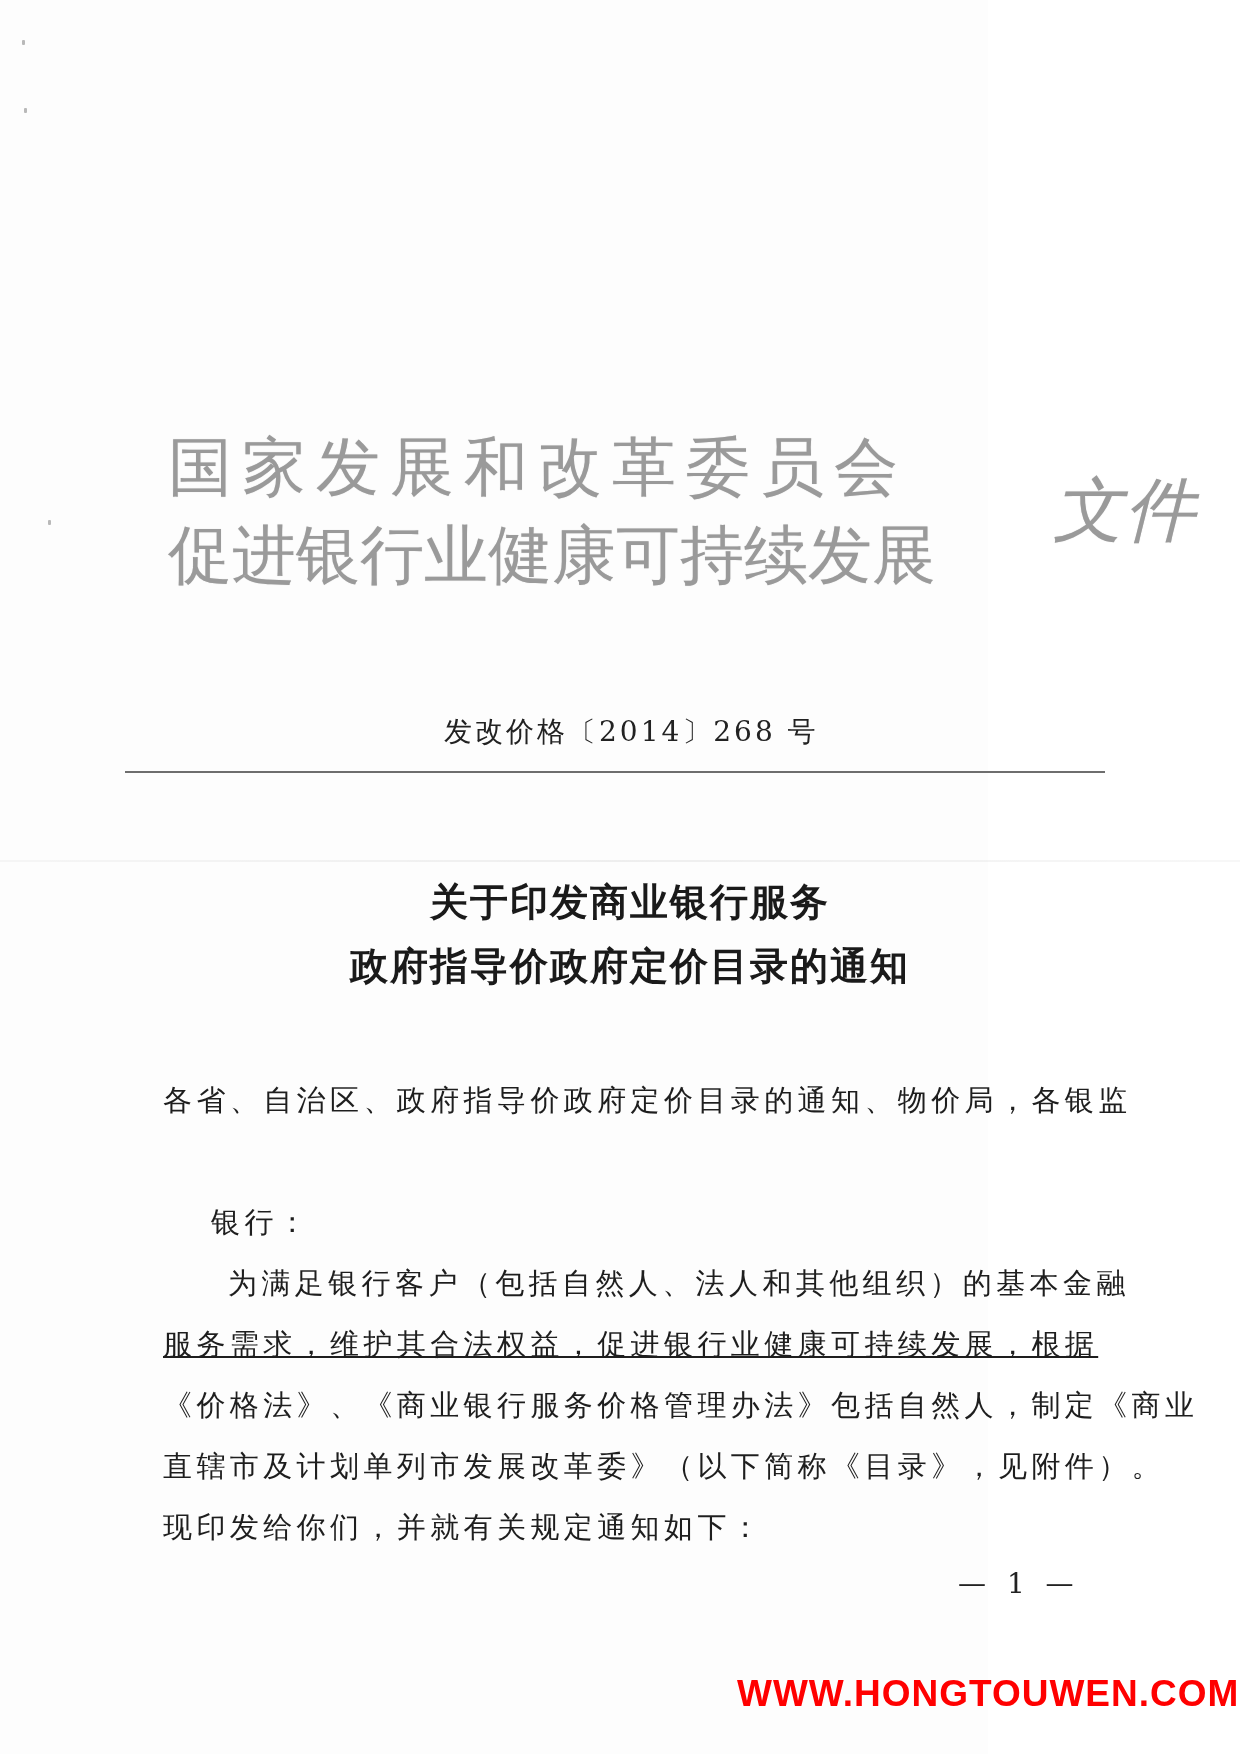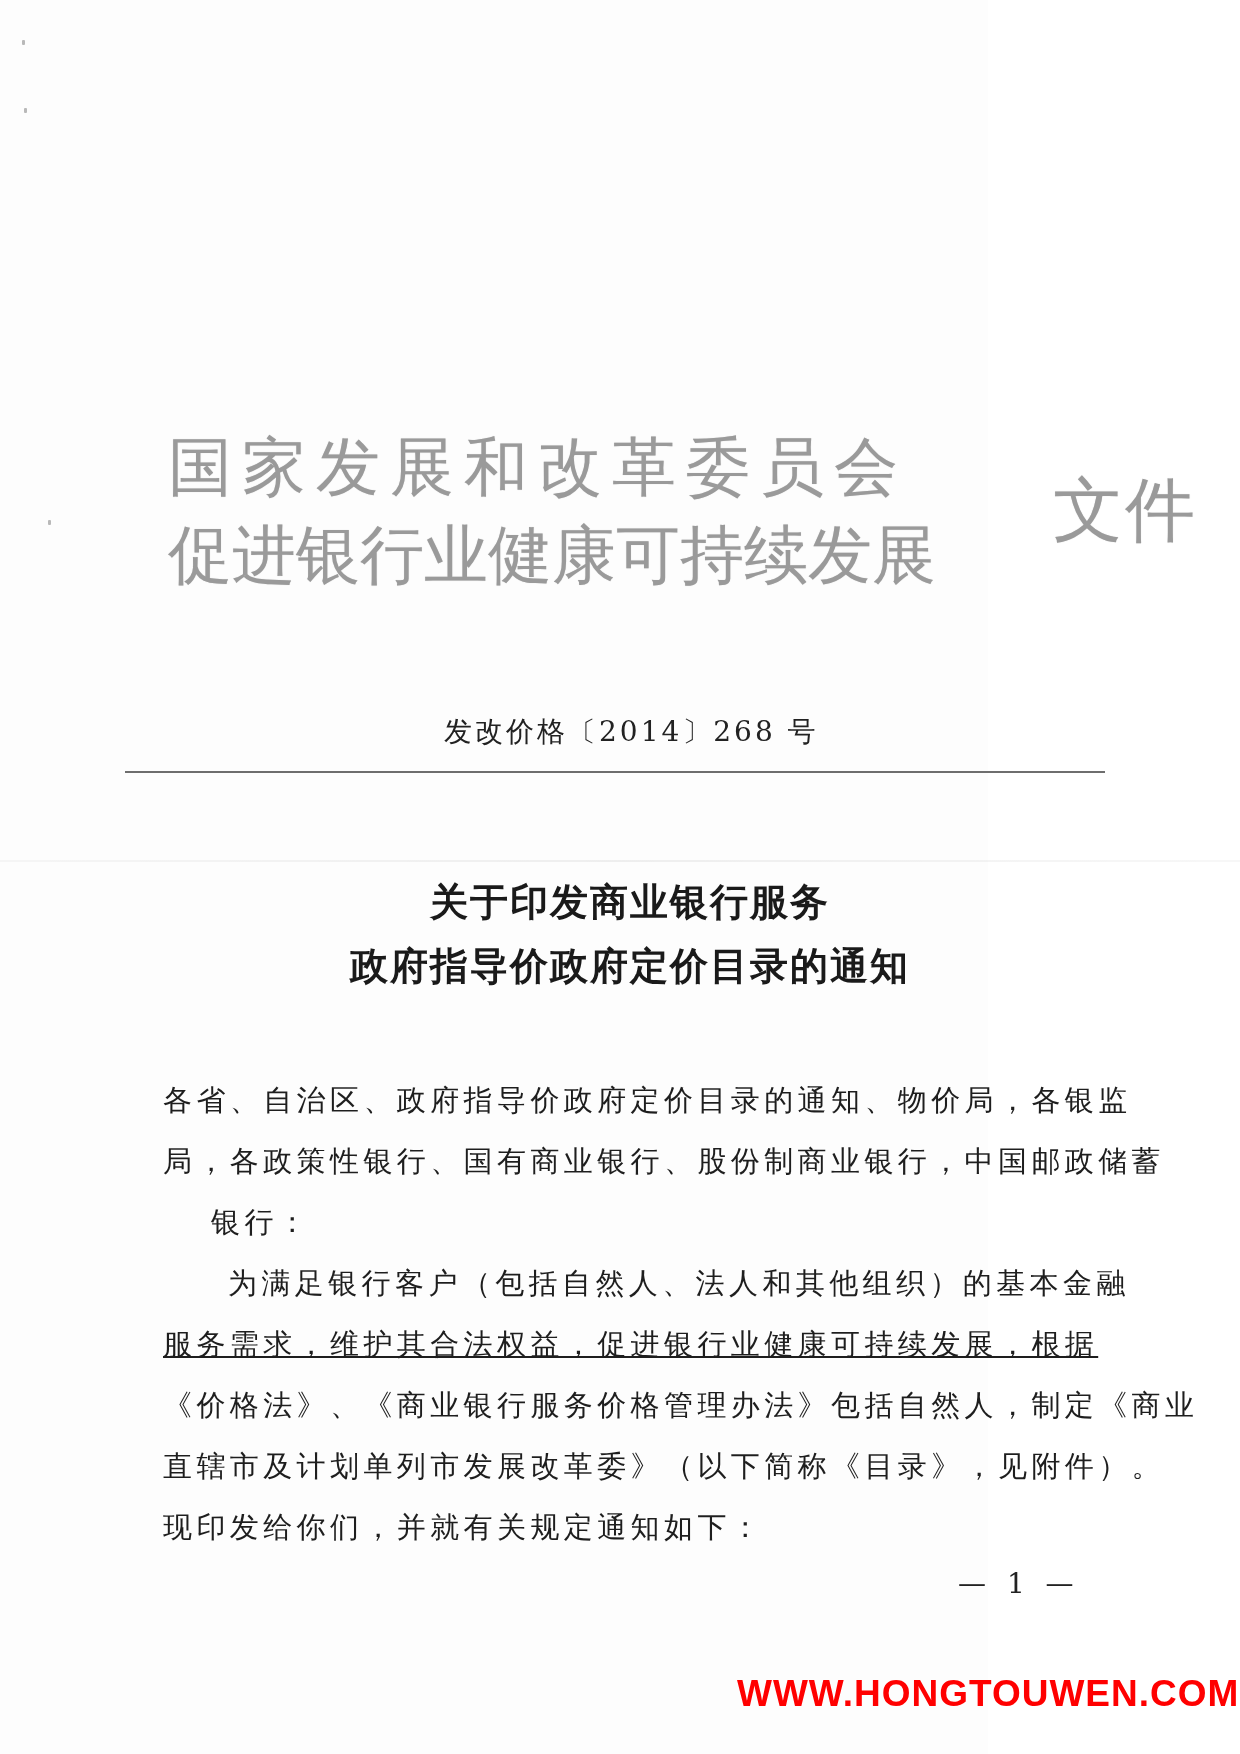--- a/index.html
+++ b/index.html
@@ -59,20 +59,21 @@
   .doc-type {
     position: absolute;
     left: 885px;
     top: 40px;
     font-size: 70px;
     line-height: 80px;
     color: #9a9a9a;
     letter-spacing: 2px;
     white-space: nowrap;
     text-shadow: 0 0 1px #cfcfcf;
+    font-style: italic;
   }
 
   
   .doc-number {
     position: absolute;
     left: 444px;
     top: 714px;
     font-family: "DejaVu Serif", "Liberation Serif", serif;
     font-size: 28px;
     line-height: 36px;
@@ -160,21 +161,20 @@
     <div class="doc-type">文件</div>
   </div>
 
   <div class="doc-number">发改价格〔2014〕268 号</div>
   <div class="divider"></div>
 
   <div class="title-line t1">关于印发商业银行服务</div>
   <div class="title-line t2">政府指导价政府定价目录的通知</div>
 
   <div class="body-line" style="top:1080px;">各省、自治区、政府指导价政府定价目录的通知、物价局，各银监</div>
-  <div class="body-line" style="top:1141px;">局，各政策性银行、国有商业银行、股份制商业银行，中国邮政储蓄</div>
   <div class="body-line" style="top:1202px;margin-left:48px;">银行：</div>
   <div class="body-line indent" style="top:1263px;">为满足银行客户（包括自然人、法人和其他组织）的基本金融</div>
   <div class="body-line" style="top:1324px;text-decoration:underline;">服务需求，维护其合法权益，促进银行业健康可持续发展，根据</div>
   <div class="body-line" style="top:1385px;">《价格法》、《商业银行服务价格管理办法》包括自然人，制定《商业</div>
   <div class="body-line" style="top:1446px;">直辖市及计划单列市发展改革委》（以下简称《目录》，见附件）。</div>
   <div class="body-line" style="top:1507px;">现印发给你们，并就有关规定通知如下：</div>
 
   <div class="page-number">— 1 —</div>
 
   <div class="watermark">WWW.HONGTOUWEN.COM</div>

